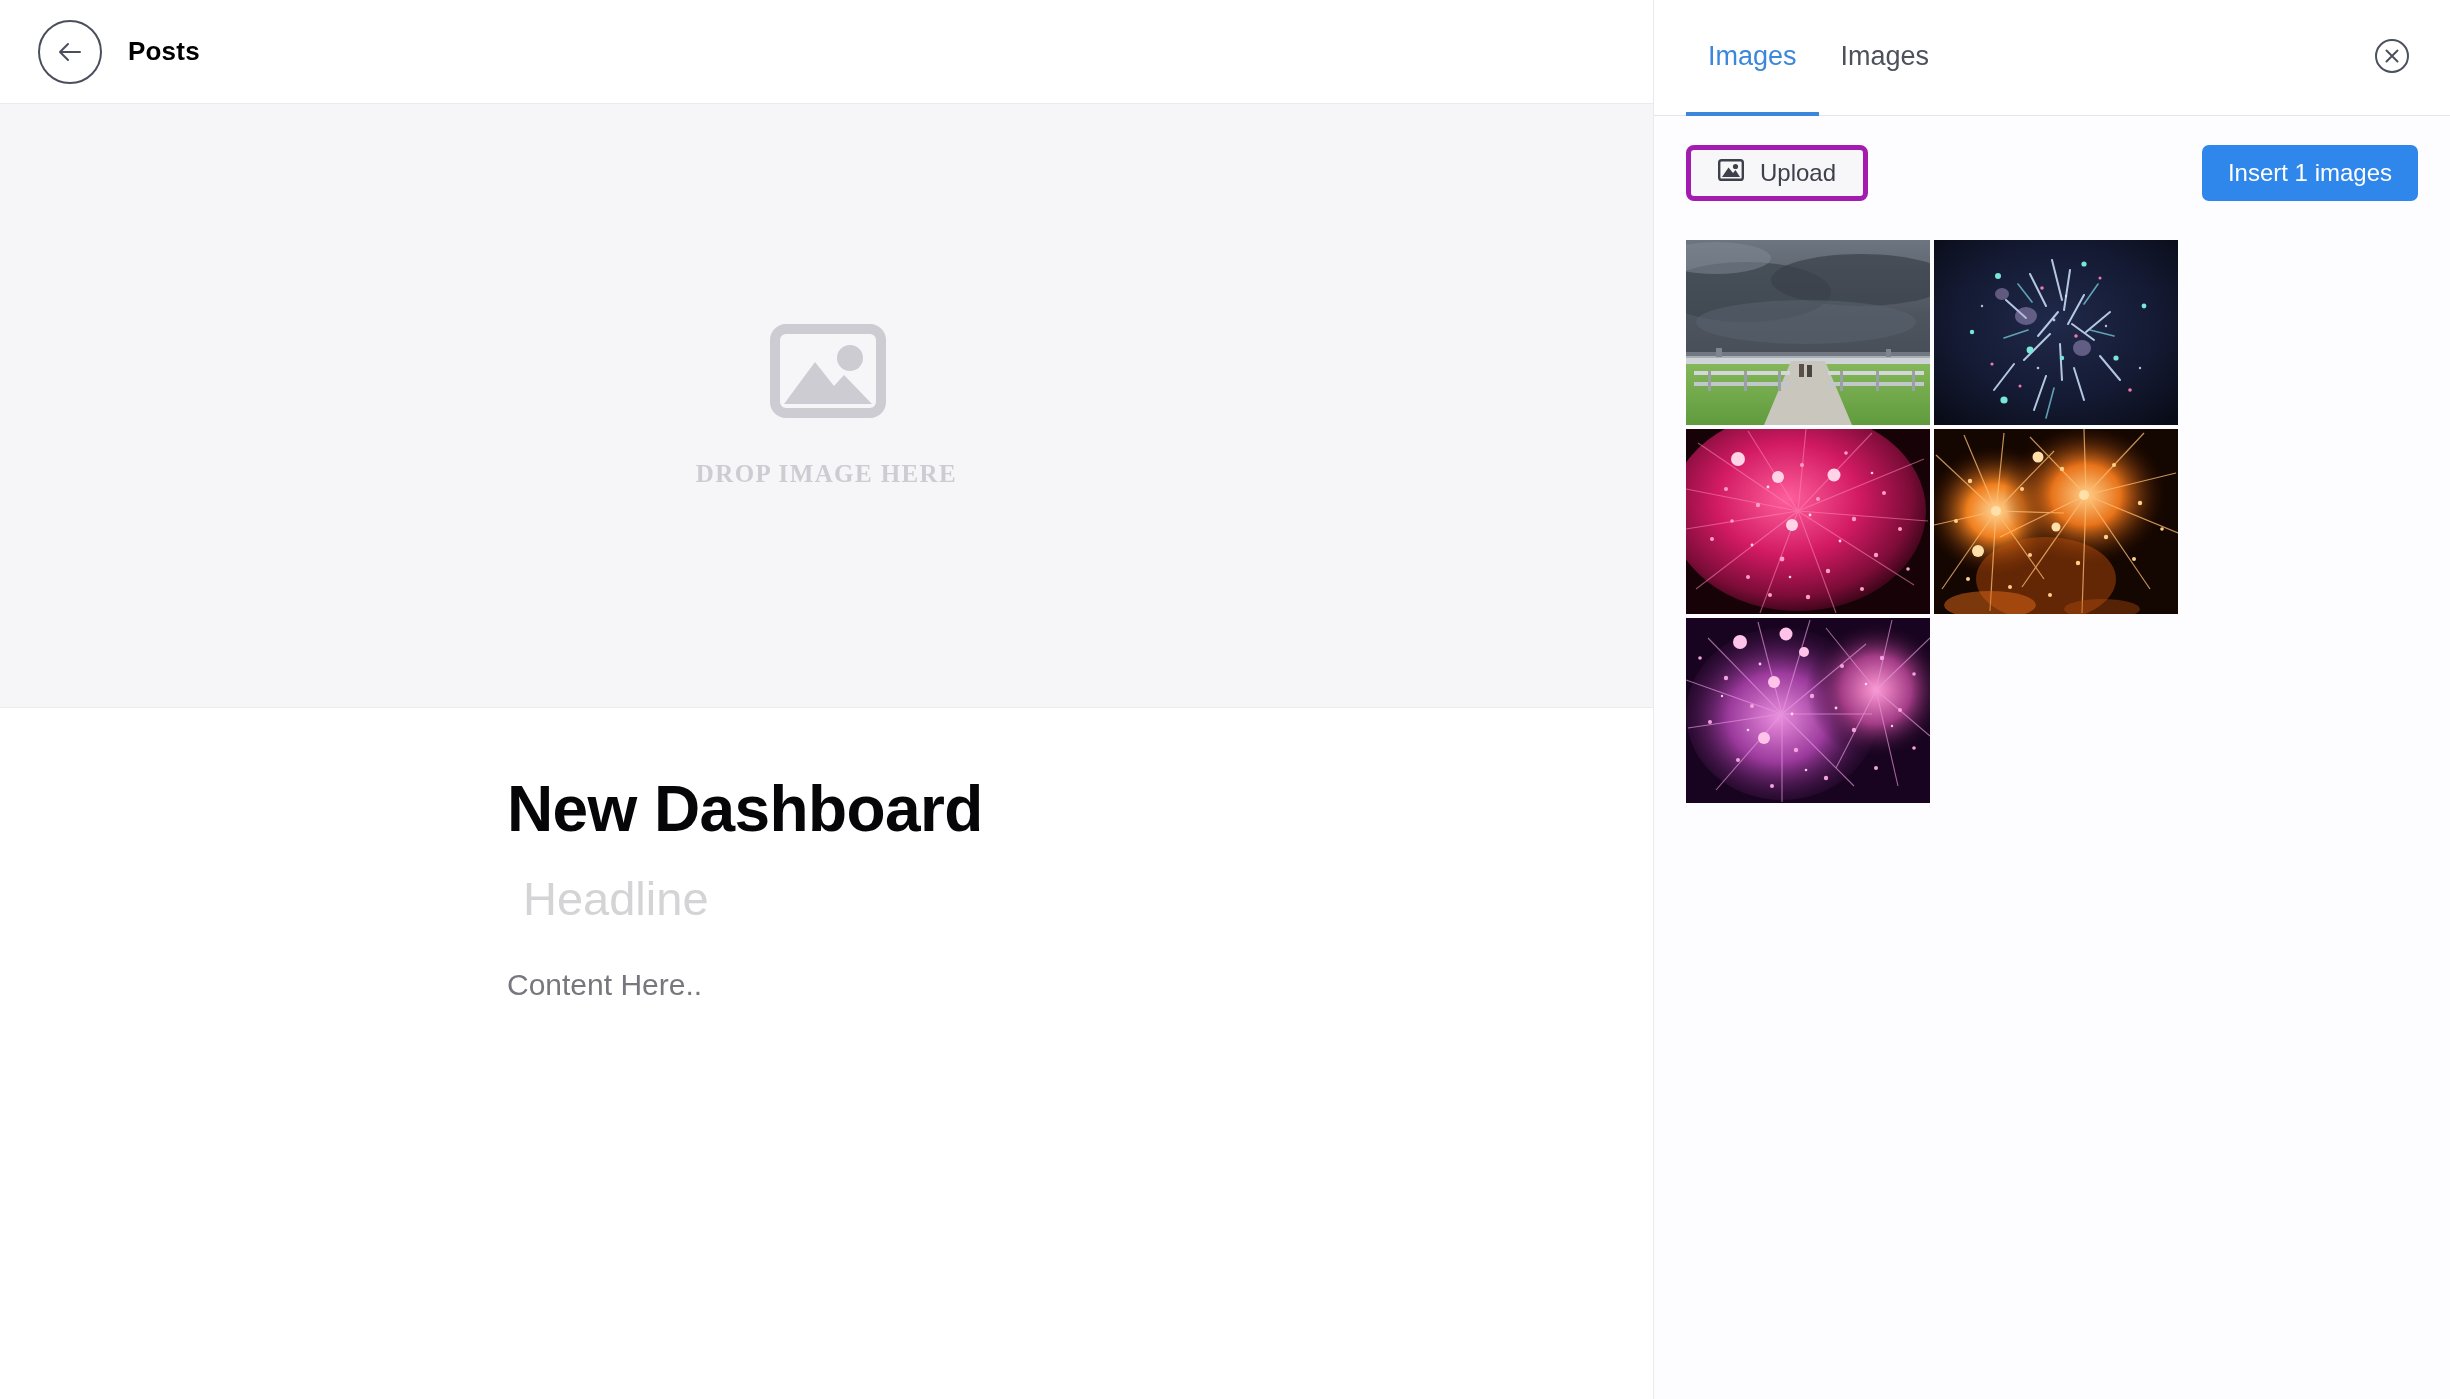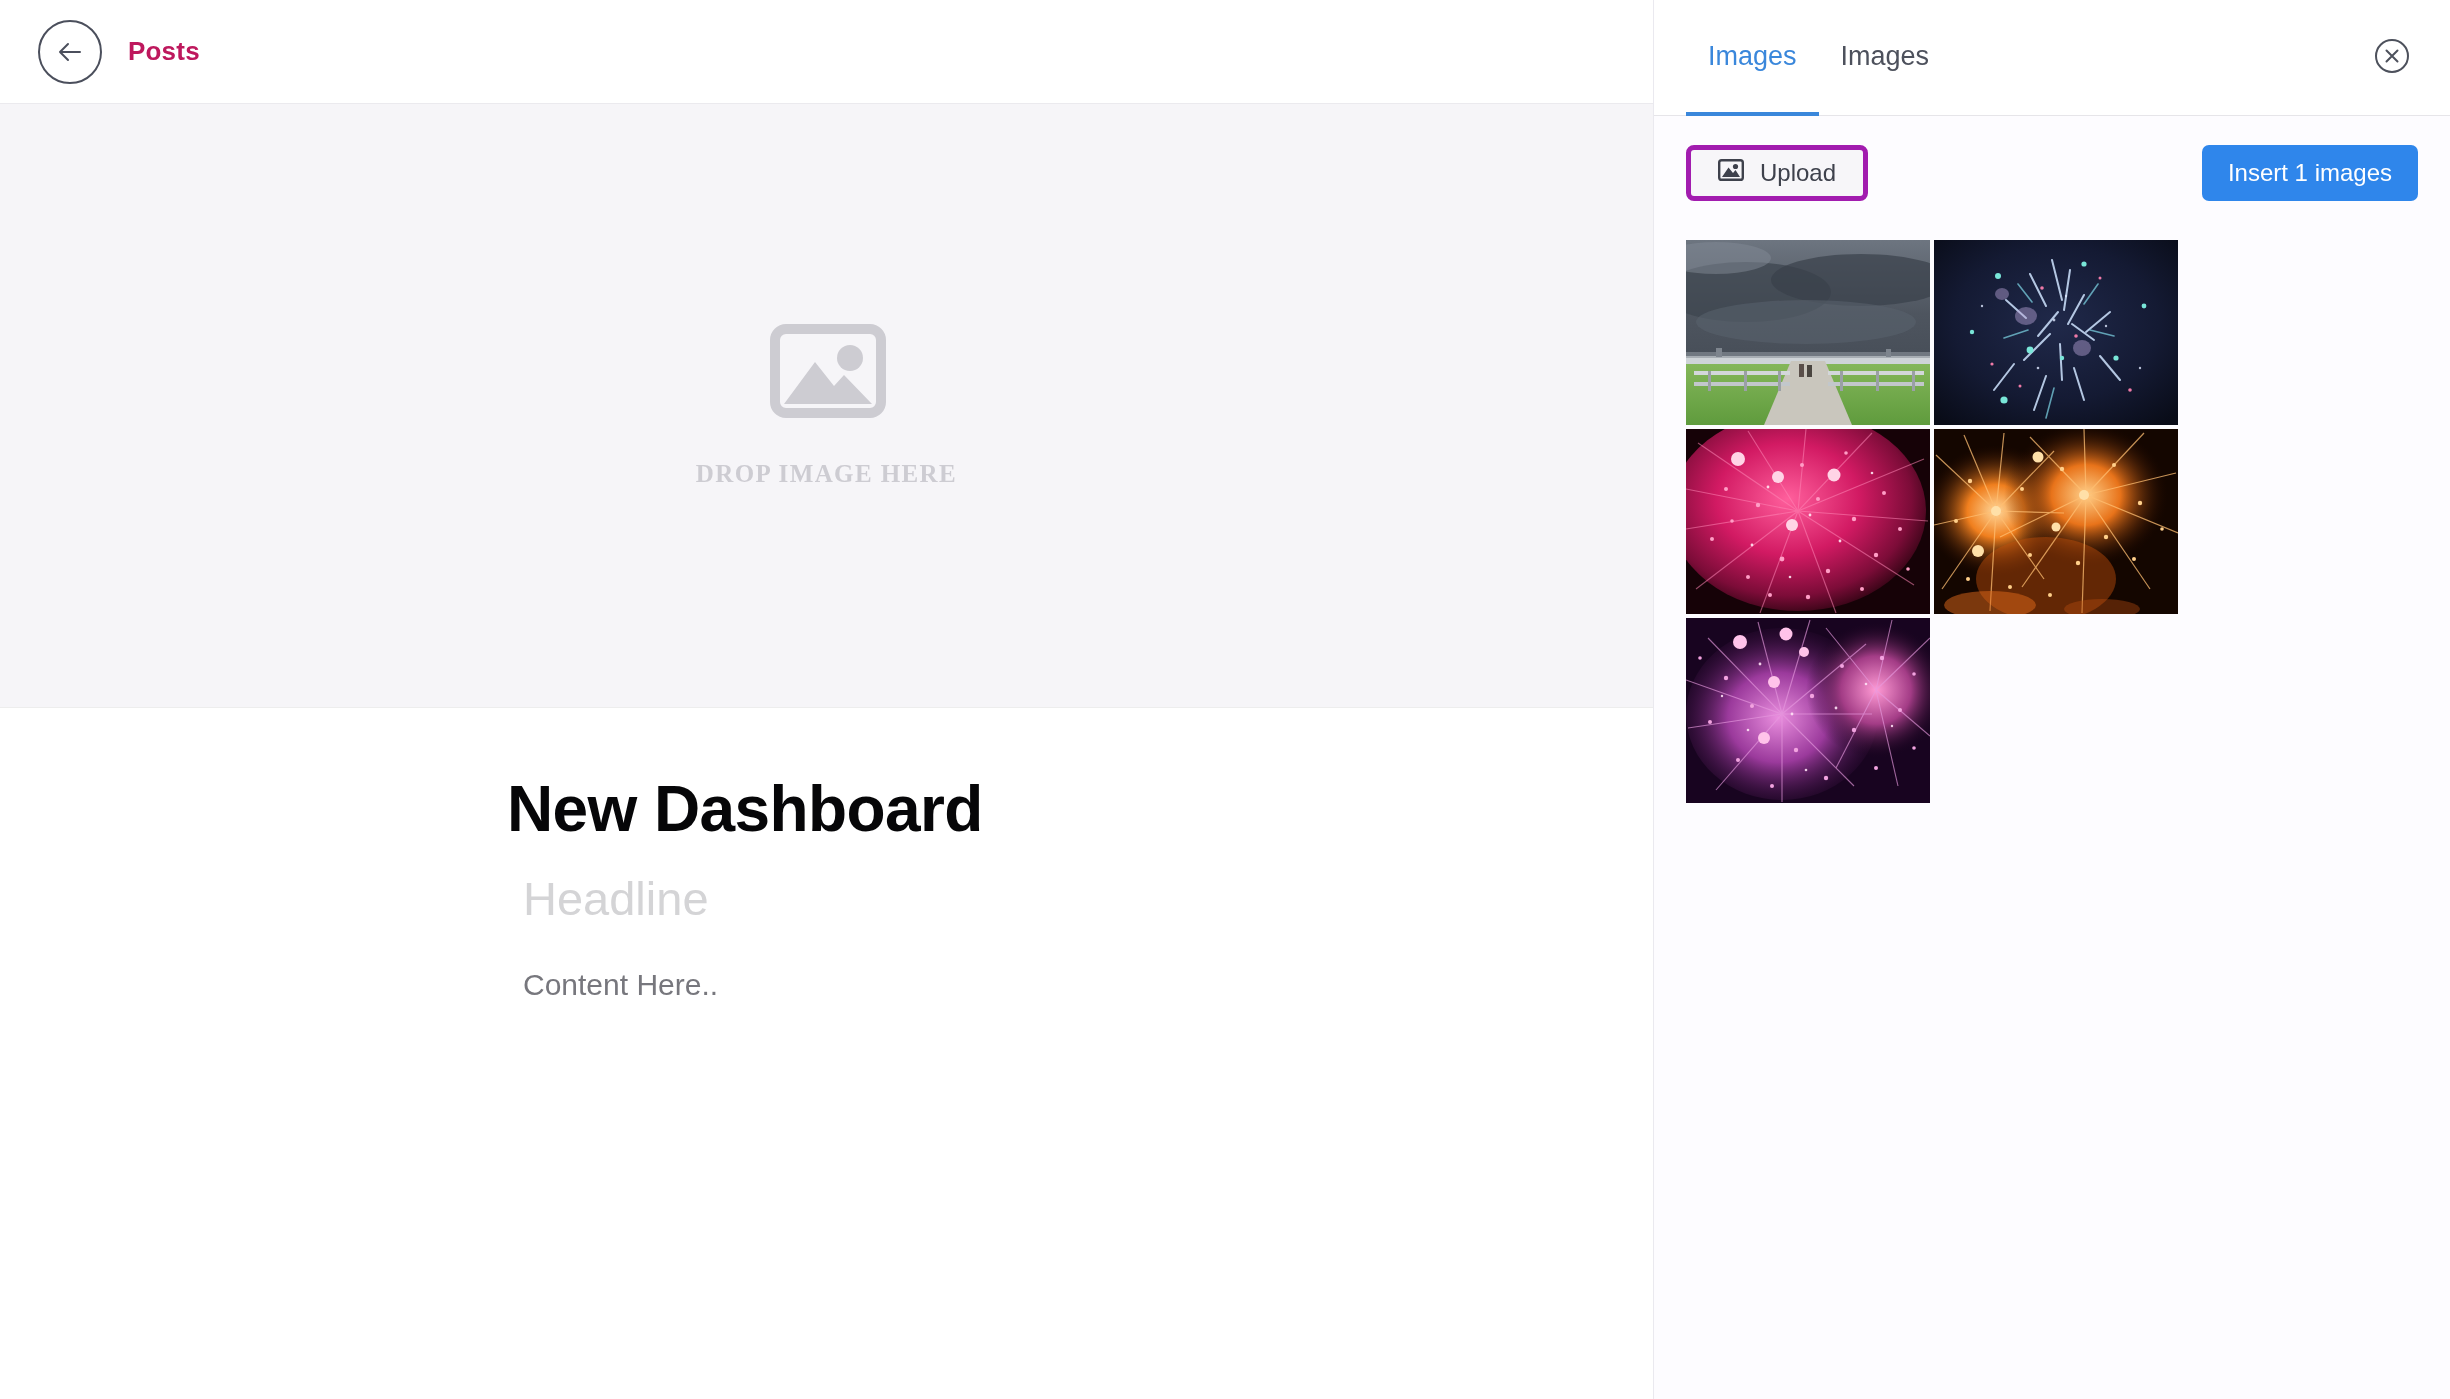--- a/index.html
+++ b/index.html
@@ -48,21 +48,21 @@
     justify-content: center;
     box-sizing: border-box;
     cursor: pointer;
     background: transparent;
   }
   .back-button svg { display: block; }
   .header-title {
     margin-left: 26px;
     font-size: 26px;
     font-weight: bold;
-    color: #be185d;
+    color: #000000;
     letter-spacing: 0.2px;
   }
 
   .dropzone {
     height: 604px;
     min-height: 604px;
     background: #f6f5f8;
     display: flex;
     flex-direction: column;
     align-items: center;
@@ -103,21 +103,21 @@
     font-size: 47px;
     color: #d4d4d6;
     margin: 16px;
     margin-top: 30px;
     line-height: 1.1;
     cursor: text;
   }
   .doc-content {
     font-size: 30px;
     color: #77777d;
-    margin: 16px;
+    margin: 0;
     margin-top: 42px;
     line-height: 1.2;
     cursor: text;
   }
 
   
   .panel {
     width: 797px;
     height: 1399px;
     background: #fdfcff;

